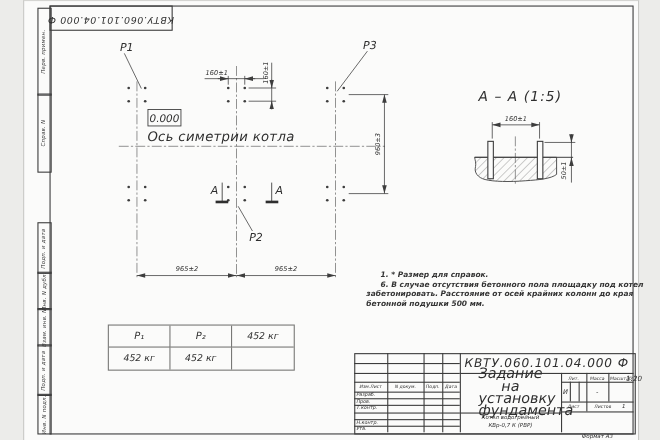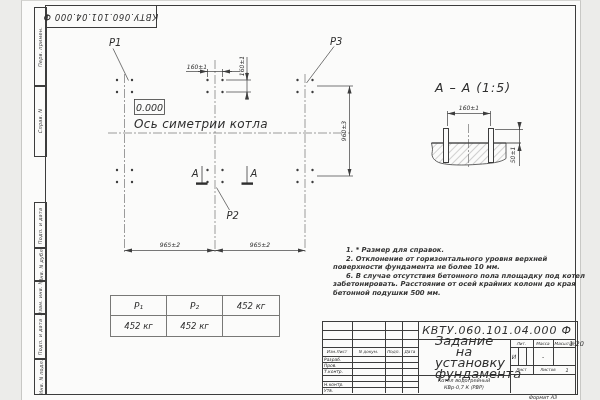--- a/index.html
+++ b/index.html
@@ -11,21 +11,21 @@
   .box{position:absolute;border:0.9px solid #3c3c3c;display:flex;align-items:center;justify-content:center;background:transparent;}
   .vtext{transform:rotate(-90deg);white-space:nowrap;font-size:5px;font-style:italic;letter-spacing:.2px;color:#3a3a3a;}
   .stamp180{transform:rotate(180deg);white-space:nowrap;font-size:8.5px;font-style:italic;letter-spacing:.6px;}
   .abs{position:absolute;}
   .hline{position:absolute;height:0;border-top:0.9px solid #3c3c3c;}
   .vline{position:absolute;width:0;border-left:0.9px solid #3c3c3c;}
   .cellText{position:absolute;display:flex;align-items:center;justify-content:center;font-style:italic;}
   .lbl{position:absolute;font-style:italic;}
   .notes{position:absolute;left:333px;top:246px;width:256px;font-weight:bold;}
   .notes p{margin:0;text-indent:13px;font-style:italic;font-size:6.8px;line-height:8.6px;color:#343434;}
-  .ltable{position:absolute;left:110px;top:295px;display:grid;grid-template-columns:56px 56px 56px;
+  .ltable{position:absolute;left:98px;top:295px;display:grid;grid-template-columns:56px 56px 56px;
           grid-template-rows:20px 20px;border:0.9px solid #787876;}
   .ltable div{border-right:0.9px solid #787876;border-bottom:0.9px solid #787876;display:flex;align-items:center;justify-content:center;font-style:italic;}
   .ltable div:nth-child(3n){border-right:none;}
   .ltable div:nth-child(n+4){border-bottom:none;}
   .lt-h{font-size:9px;}
   .lt-v{font-size:8.5px;}
   .draw{position:absolute;left:0;top:0;pointer-events:none;}
   .t{font-style:italic;fill:#2f2f2f;font-family:"DejaVu Sans",sans-serif;}
   .logoRow{position:absolute;left:510px;top:374px;width:66px;height:19px;display:flex;align-items:center;justify-content:center;gap:2px;}
   .logoMark{width:9px;height:11px;background:#151515;
@@ -180,21 +180,20 @@
       <line x1="519.5" y1="123" x2="519.5" y2="129.5" marker-end="url(#ae)"></line>
       <line x1="519.5" y1="150" x2="519.5" y2="143.5" marker-end="url(#ae)"></line>
     </g>
     <text class="t" x="473" y="92" font-size="12.5" letter-spacing="1" text-anchor="middle">А – А (1:5)</text>
     <text class="t" x="469" y="110" font-size="6" text-anchor="middle">160±1</text>
     <text class="t" font-size="6" text-anchor="middle" transform="translate(514.5,155) rotate(-90)">50±1</text>
   </svg>
 
   <div class="notes">
     <p>1. * Размер для справок.</p>
-    <p>2. Отклонение от горизонтального уровня верхней поверхности фундамента не более 10 мм.</p>
     <p>6. В случае отсутствия бетонного пола площадку под котел забетонировать. Расстояние от осей крайних колонн до края бетонной подушки 500 мм.</p>
   </div>
 
   <div class="ltable">
     <div class="lt-h">P₁</div>
     <div class="lt-h">P₂</div>
     <div class="lt-v">452 кг</div>
     <div class="lt-v">452 кг</div>
     <div class="lt-v">452 кг</div>
   </div>

